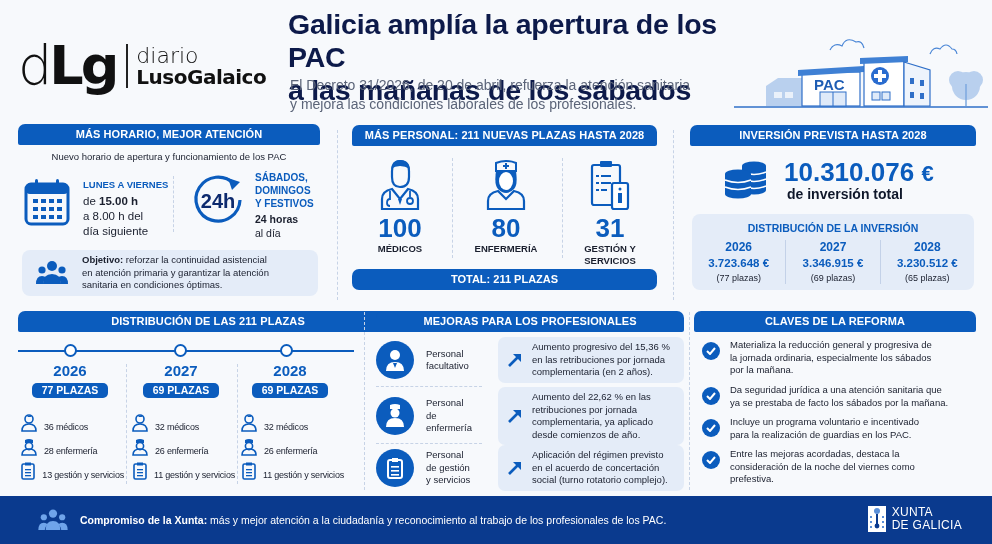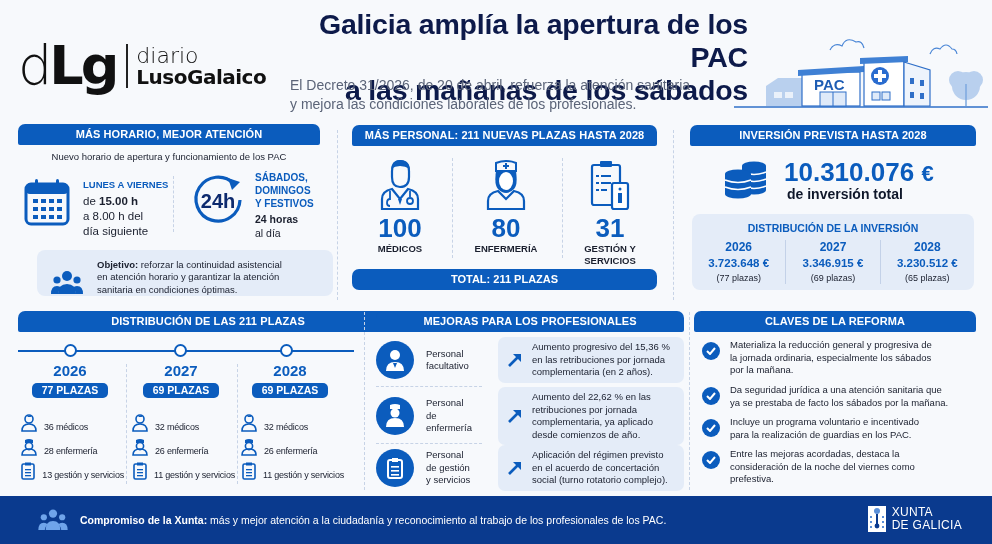--- a/index.html
+++ b/index.html
@@ -12,21 +12,21 @@
   .logo { left: 18px; top: 36px; width: 250px; height: 60px; display: flex; align-items: center; }
   .logo-mark { font-family: "DejaVu Sans", sans-serif; font-size: 54px; line-height: 1; color: #111; letter-spacing: -3px; display: flex; align-items: baseline; }
   .logo-mark .d { font-weight: 200; font-size: 54px; }
   .logo-mark .lg { font-weight: 900; font-size: 54px; }
   .logo-sep { width: 2px; height: 44px; background: #222; margin: 0 8px 0 10px; }
   .logo-text { display: flex; flex-direction: column; line-height: 1.0; }
   .logo-text .t1 { font-size: 22px; font-weight: 300; color: #111; font-family: "DejaVu Sans", sans-serif; }
   .logo-text .t2 { font-size: 20px; font-weight: 700; color: #111; font-family: "DejaVu Sans", sans-serif; letter-spacing: -0.5px; }
 
   .title { left: 288px; top: 8px; width: 460px; }
-  .title h1 { font-size: 28.5px; line-height: 33px; font-weight: 700; color: #0d1a4a; letter-spacing: -0.2px; text-align: right; }
+  .title h1 { font-size: 28.5px; line-height: 33px; font-weight: 700; color: #0d1a4a; letter-spacing: -0.2px; }
   .subtitle { left: 290px; top: 76px; width: 440px; font-size: 14px; line-height: 19px; color: #5b6478; }
 
   .hero { left: 730px; top: 18px; width: 262px; height: 98px; }
 
   
   .sec-head { background: #0b5cbd; color: #fff; font-weight: 700; font-size: 11px; text-align: center; border-radius: 7px 7px 2px 2px; height: 21px; line-height: 21px; letter-spacing: 0.1px; }
 
   .vline { border-left: 1px dashed #c7d3e6; }
 
   
@@ -35,21 +35,21 @@
   .lv { left: 83px; top: 179px; width: 96px; }
   .lv .lbl { font-size: 9.5px; font-weight: 700; color: #0b5cbd; margin-bottom: 4px; }
   .lv .txt { font-size: 11.5px; line-height: 15px; color: #1a1f2e; }
   .lv .txt b { font-weight: 700; }
   .h24-icon { left: 190px; top: 172px; width: 56px; height: 56px; }
   .sab { left: 255px; top: 171px; width: 70px; }
   .sab .lbl { font-size: 10px; line-height: 13px; font-weight: 700; color: #0b5cbd; margin-bottom: 2px; }
   .sab .txt { font-size: 10.5px; line-height: 14px; color: #1a1f2e; }
   .sab .txt b { font-weight: 700; }
 
-  .objetivo { left: 37px; top: 250px; width: 296px; height: 46px; background: #e4ecf8; border-radius: 8px; display: flex; align-items: flex-end; }
+  .objetivo { left: 22px; top: 250px; width: 296px; height: 46px; background: #e4ecf8; border-radius: 8px; display: flex; align-items: center; }
   .objetivo .ico { width: 60px; display: flex; justify-content: center; }
   .objetivo .txt { font-size: 9.5px; line-height: 12.5px; color: #1a1f2e; }
   .objetivo .txt b { font-weight: 700; }
 
   
   .staff-col { top: 155px; width: 96px; text-align: center; }
   .staff-col .icon { height: 56px; display: flex; justify-content: center; align-items: flex-end; }
   .staff-col .num { font-size: 26px; font-weight: 700; color: #0b5cbd; line-height: 30px; margin-top: 2px; }
   .staff-col .lbl { font-size: 9.5px; font-weight: 700; color: #1a1f2e; line-height: 12px; }
   .total-bar { left: 352px; top: 269px; width: 305px; height: 21px; background: #0b5cbd; color: #fff; border-radius: 7px; text-align: center; font-size: 11px; font-weight: 700; line-height: 21px; }
@@ -224,21 +224,21 @@
       <circle cx="16" cy="6" r="5" fill="#0b5cbd"></circle>
       <path d="M7 24 q0 -10 9 -10 q9 0 9 10 Z" fill="#0b5cbd"></path>
       <circle cx="6" cy="10" r="3.6" fill="#0b5cbd"></circle>
       <path d="M0 24 q0 -8 6 -8 q3 0 4 2 q-3 3 -3 6 Z" fill="#0b5cbd"></path>
       <circle cx="26" cy="10" r="3.6" fill="#0b5cbd"></circle>
       <path d="M32 24 q0 -8 -6 -8 q-3 0 -4 2 q3 3 3 6 Z" fill="#0b5cbd"></path>
     </svg>
   </div>
   <div class="txt">
     <b>Objetivo:</b><span> reforzar la continuidad asistencial</span><br>
-    <span>en atención horario y garantizar la atención</span><br>
+    <span>en atención primaria y garantizar la atención</span><br>
     <span>sanitaria en condiciones óptimas.</span>
   </div>
 </div>
 
 <div class="abs vline" style="left:337px; top:130px; height:170px;"></div>
 
 <div class="abs sec-head" style="left:352px; top:125px; width:305px;">MÁS PERSONAL: 211 NUEVAS PLAZAS HASTA 2028</div>
 
 <div class="abs staff-col" style="left:352px;">
   <div class="icon">

